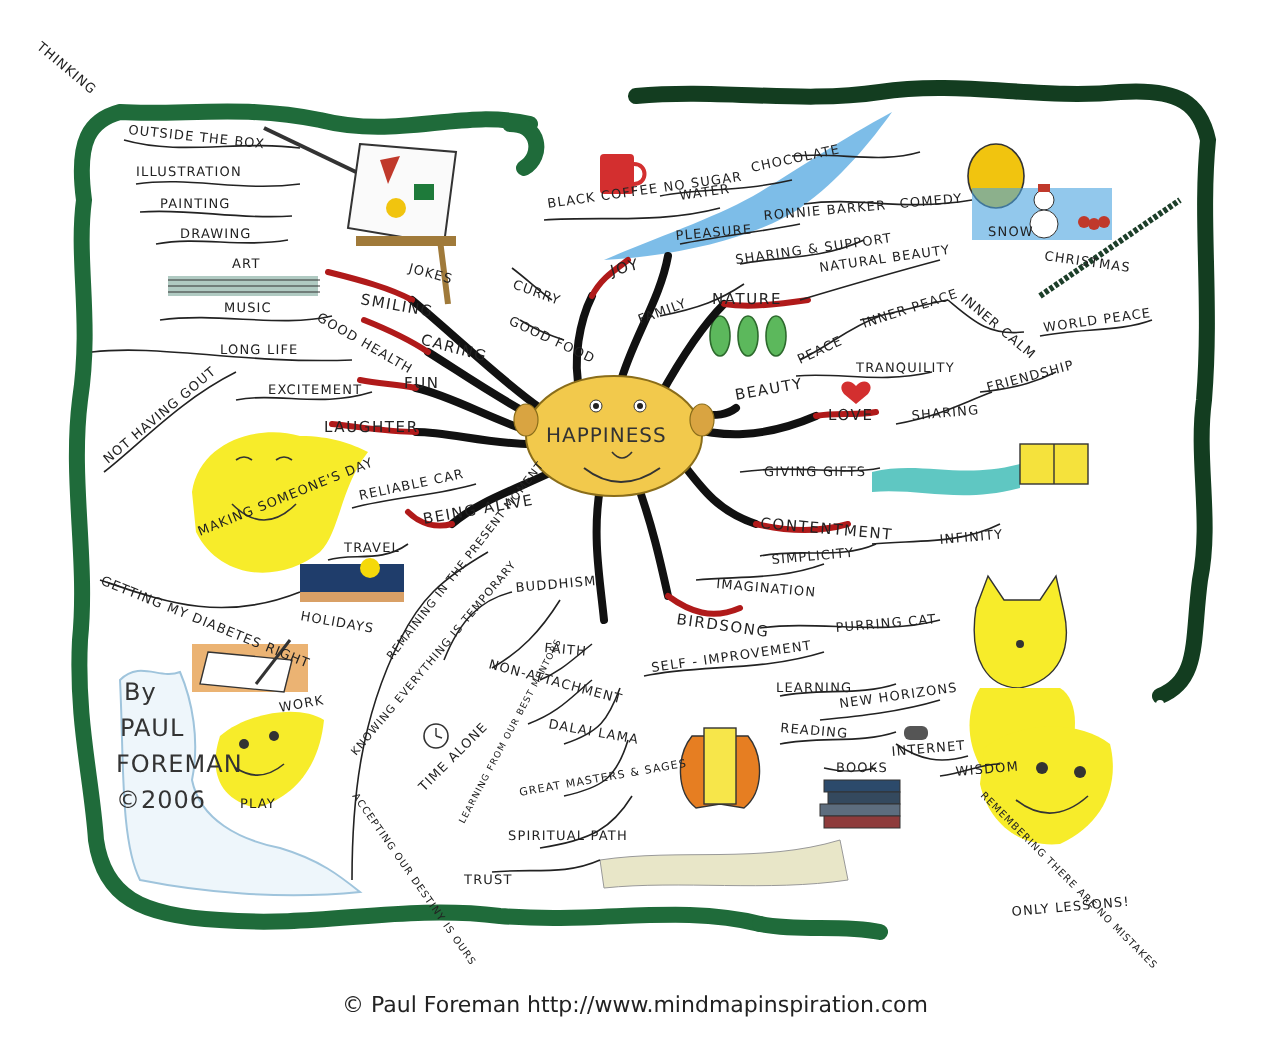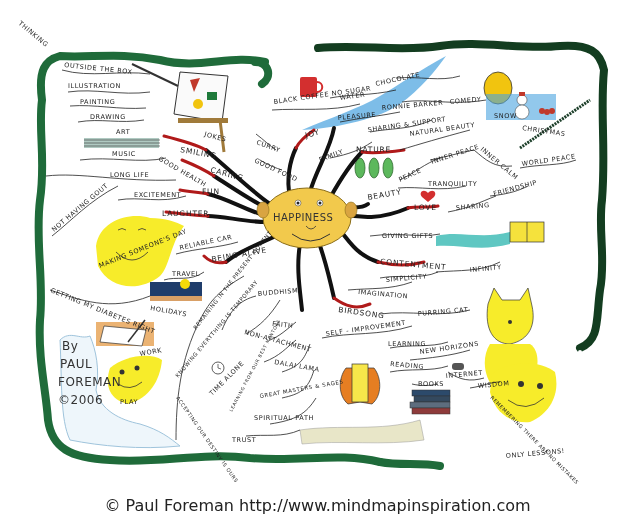--- a/index.html
+++ b/index.html
@@ -5,21 +5,21 @@
   html,body{margin:0;padding:0;background:#ffffff;}
   body{width:635px;height:524px;position:relative;overflow:hidden;font-family:"DejaVu Sans",sans-serif;}
   #map{position:absolute;left:0;top:0;width:635px;height:524px;}
   .lbl{font-family:"DejaVu Sans",sans-serif;font-size:6.5px;fill:#222;letter-spacing:0.6px;}
   .lbl-main{font-size:7.5px;letter-spacing:0.8px;}
   .center-lbl{font-family:"DejaVu Sans",sans-serif;font-size:10px;fill:#333;letter-spacing:0.5px;}
   .author{font-family:"DejaVu Sans",sans-serif;font-size:12px;fill:#333;letter-spacing:0.5px;}
   .branch{fill:none;stroke:#222;stroke-width:0.8;}
   .thick{fill:none;stroke:#111;stroke-width:4;stroke-linecap:round;}
   .red{fill:none;stroke:#b01a1a;stroke-width:3;stroke-linecap:round;}
-  #footer{position:absolute;left:0;top:496px;width:635px;text-align:center;font-family:"DejaVu Sans",sans-serif;font-size:16px;color:#222;}
+  #footer{position:absolute;left:0;top:496px;width:635px;text-align:center;font-family:"DejaVu Sans",sans-serif;font-size:11px;color:#222;}
 </style>
 </head>
 <body>
 
 <svg id="map" viewBox="0 0 635 524" xmlns="http://www.w3.org/2000/svg">
 
   <path d="M265,62 C230,54 200,70 160,60 C120,52 90,58 60,56 C45,60 38,70 42,100 C38,130 46,160 40,200 C35,240 44,280 40,320 C38,360 46,390 48,420 C52,448 70,458 110,460 C160,464 200,452 250,458 C300,462 340,452 380,462" fill="none" stroke="#1f6b3a" stroke-width="8" stroke-linecap="round"></path>
   <path d="M255,62 C270,62 272,78 262,84" fill="none" stroke="#1f6b3a" stroke-width="8" stroke-linecap="round"></path>
   <path d="M318,48 C360,44 400,52 440,46 C480,40 520,50 560,46 C590,44 600,52 604,70 C600,110 606,150 602,200 C598,230 606,260 600,290 C596,320 600,340 580,348" fill="none" stroke="#133d20" stroke-width="8" stroke-linecap="round"></path>
   <path d="M380,462 C400,466 420,462 440,466" fill="none" stroke="#1f6b3a" stroke-width="8" stroke-linecap="round"></path>

